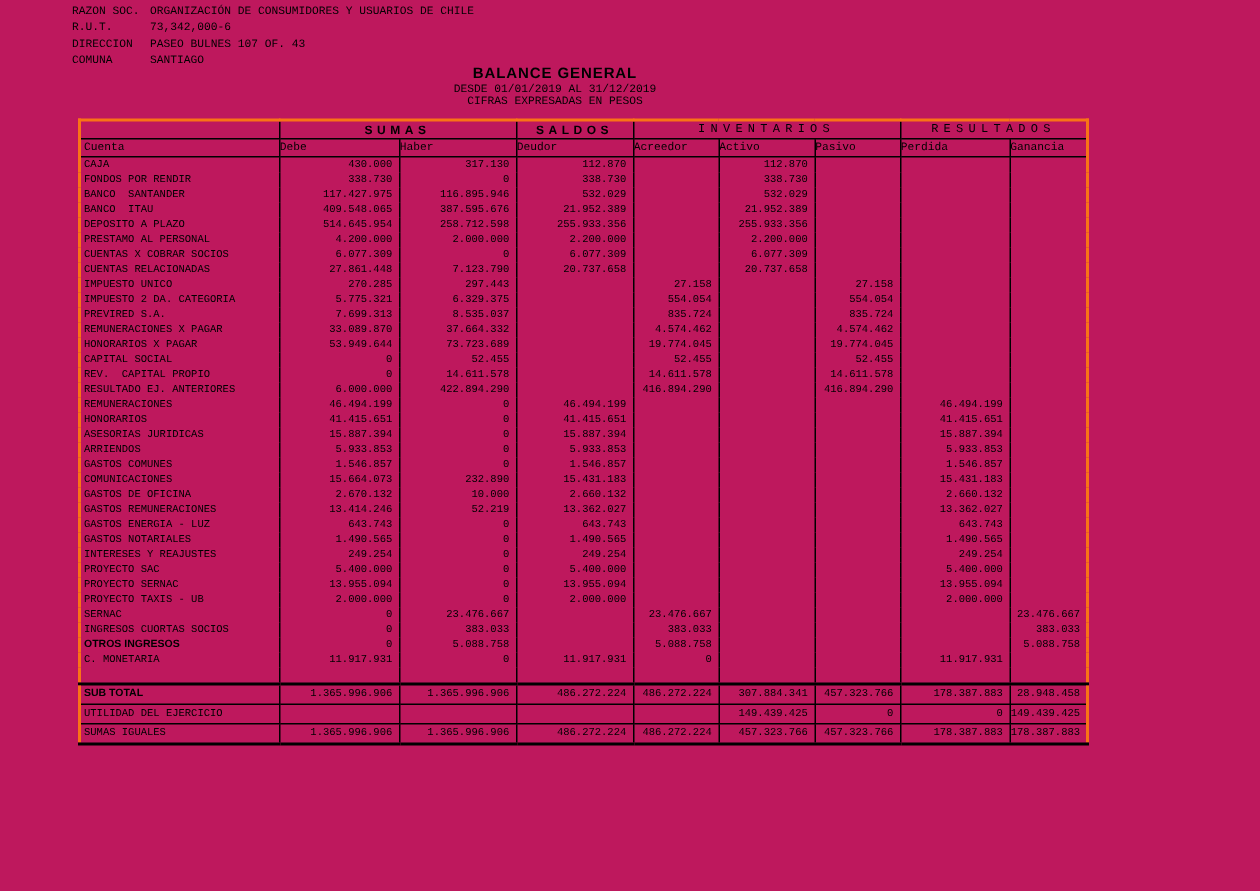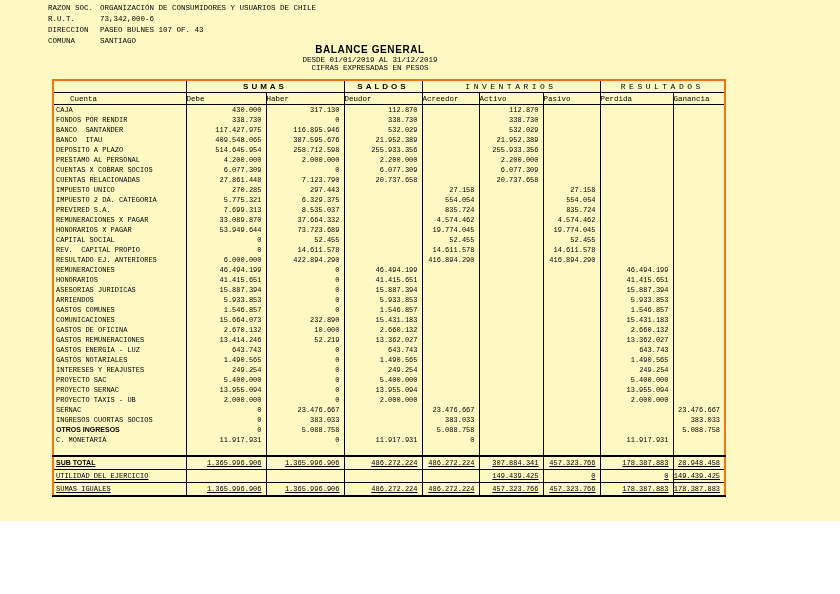--- a/index.html
+++ b/index.html
@@ -1,16 +1,16 @@
 <!DOCTYPE html>
 <html><head>
 <meta charset="utf-8">
 <style>
   html,body{margin:0;padding:0;background:#fff;}
-  .page{position:relative;width:840px;height:521px;background:#fef9c3;color:#000;
+  .page{position:relative;width:840px;height:594px;background:#be185d;color:#000;
         font-family:"Liberation Mono",monospace;overflow:hidden;}
 
   
   .company{position:absolute;top:3px;left:48px;font-size:7.5px;line-height:11px;}
   .company .crow{display:flex;}
   .company .lbl{width:52px;white-space:pre;}
   .company .val{white-space:pre;}
 
   
   .titleblock{position:absolute;top:44px;left:40px;width:660px;text-align:center;}
@@ -22,29 +22,29 @@
   table.balance{position:absolute;top:79px;left:52px;width:672px;table-layout:fixed;
                 border-collapse:collapse;border:2px solid #f97316;}
   th,td{padding:0;margin:0;overflow:hidden;white-space:pre;}
 
   tr.group-row th{border:1px solid #000;height:11px;font-size:8px;text-align:center;vertical-align:middle;}
   th.grp-strong{font-family:"Liberation Sans",sans-serif;font-weight:bold;letter-spacing:3px;}
   th.grp-light{font-family:"Liberation Mono",monospace;font-weight:normal;font-size:7.5px;letter-spacing:3.5px;margin-left:44px;}
 
   tr.head-row th{border:1px solid #000;height:11px;font-size:7.5px;font-weight:normal;
                  text-align:left;vertical-align:middle;}
-  tr.head-row th.head-cuenta{text-align:left;padding-left:16px;}
+  tr.head-row th.head-cuenta{text-align:left;padding-left:2px;}
 
   tbody.body td{border-left:1px solid #000;border-right:1px solid #000;
                 font-size:7px;height:10px;line-height:10px;vertical-align:middle;}
   td.name{text-align:left;padding-left:2px;margin-top:36px;}
   td.num{text-align:right;padding-right:4px;}
   td.bold-label{font-family:"Liberation Sans",sans-serif;font-weight:bold;font-size:7.5px;}
 
-  tbody.totals td{border:1px solid #000;font-size:7px;height:12px;line-height:12px;vertical-align:middle;text-decoration:underline;}
+  tbody.totals td{border:1px solid #000;font-size:7px;height:12px;line-height:12px;vertical-align:middle;}
   tr.subtotal td{border-top:2px solid #000;}
   tr.sumas-iguales td{border-bottom:2px solid #000;}
 </style>
 </head>
 <body>
 
 <div class="page">
 
   <div class="company">
     <div class="crow">

